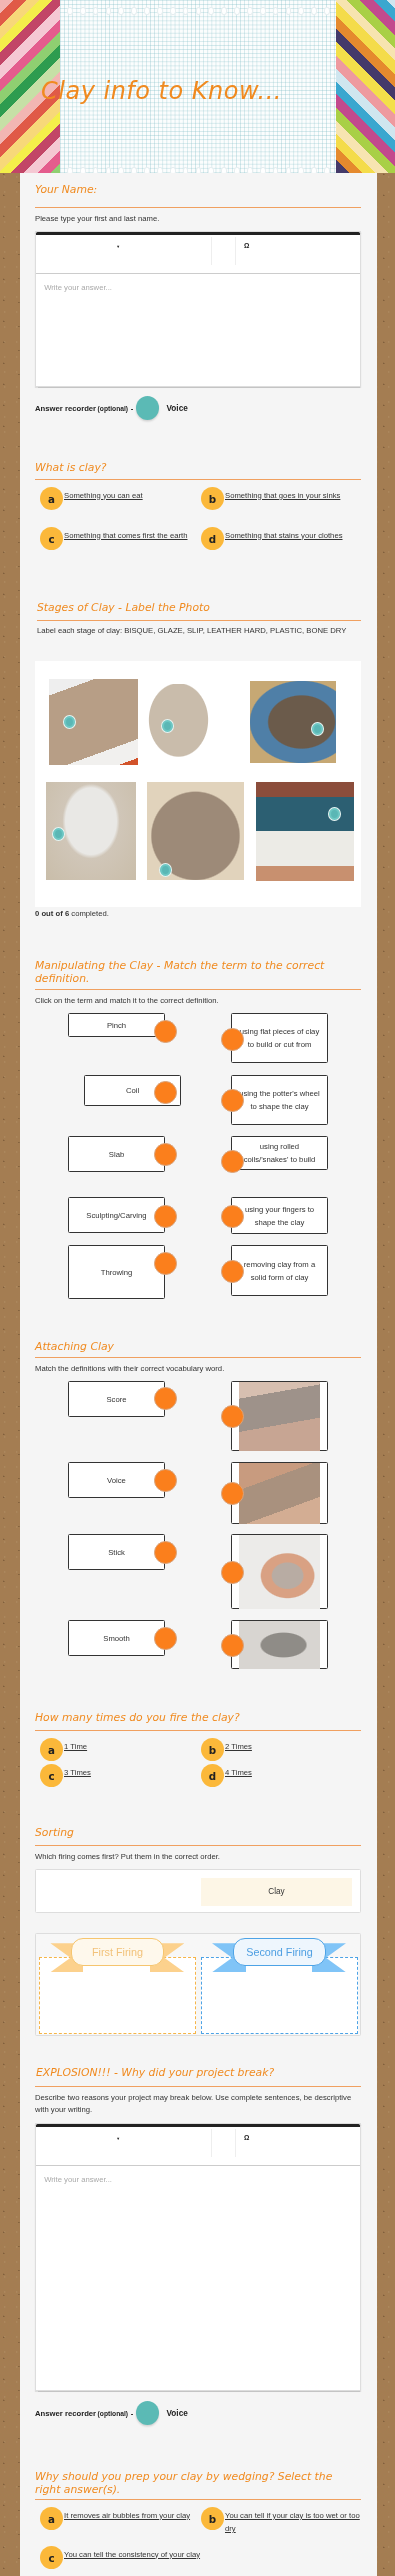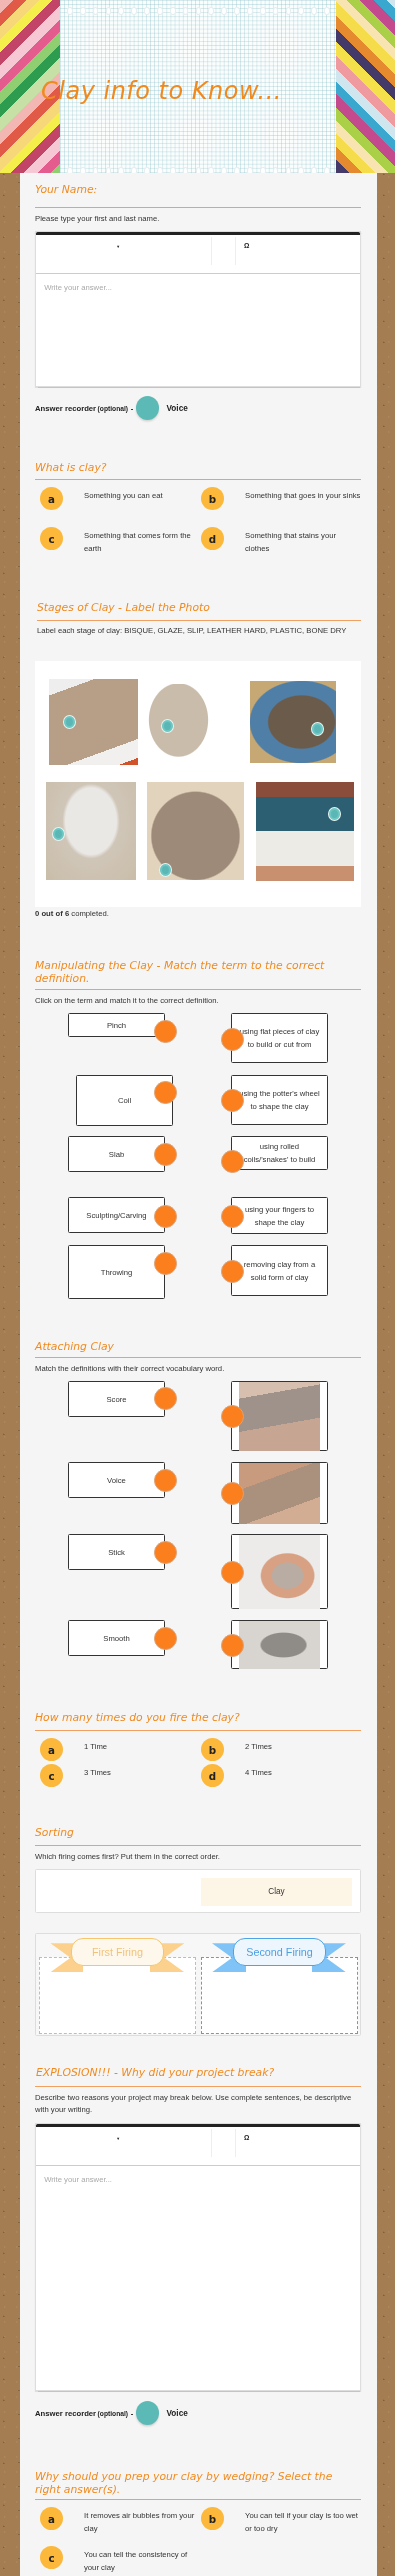--- a/index.html
+++ b/index.html
@@ -81,21 +81,21 @@
   .recorder .mic { width: 23px; height: 24px; border-radius: 50%; background: #5bbab5; box-shadow: 0 1.5px 2.1px rgba(0,0,0,0.15); }
   .recorder .voice { font-size: 8.2px; font-weight: bold; margin-left: 7.7px; color: #222; }
 
   
   .opt-item { position: absolute; width: 161px; display: flex; align-items: flex-start; }
   .opt-item .badge {
     width: 23px; height: 23px; border-radius: 50%; background: #fbb83a; flex: none;
     font-family: "DejaVu Sans", sans-serif; font-size: 10.3px; font-weight: bold; color: #222;
     display: flex; align-items: center; justify-content: center;
   }
-  .opt-item .otext { margin-left: 21px; font-size: 7.7px; line-height: 13.4px; color: #333; padding-top: 1.5px; }
+  .opt-item .otext { margin-left: 1px; font-size: 7.7px; line-height: 13.4px; color: #333; padding-top: 1.5px; text-decoration: underline; }
 
   
   .panel { position: absolute; left: 35px; width: 326px; height: 246px; background: #fff; }
   .photo { position: absolute; overflow: hidden; }
   .hotspot { position: absolute; width: 13.4px; height: 14.4px; border-radius: 50%; background: #5ab7b5; border: 1px solid #e8f4f2; box-shadow: inset 0 0 0 2.1px rgba(120,210,205,0.6); }
 
   
   .mbox { position: absolute; width: 97px; background: #fff; border: 0.5px solid #333; border-radius: 1.5px;
           display: flex; align-items: center; justify-content: center; text-align: center;
           font-size: 7.7px; line-height: 13px; color: #333; padding: 0 7.2px; }
@@ -195,21 +195,21 @@
 <div class="opt-item" style="left:40px;top:487px">
     <span class="badge">a</span>
     <span class="otext">Something you can eat</span>
   </div>
 <div class="opt-item" style="left:201px;top:487px">
     <span class="badge">b</span>
     <span class="otext">Something that goes in your sinks</span>
   </div>
 <div class="opt-item" style="left:40px;top:527px">
     <span class="badge">c</span>
-    <span class="otext">Something that comes form the earth</span>
+    <span class="otext">Something that comes first the earth</span>
   </div>
 <div class="opt-item" style="left:201px;top:527px">
     <span class="badge">d</span>
     <span class="otext">Something that stains your clothes</span>
   </div>
 
 <div class="qtitle abs" style="top:601px;left:37px">Stages of Clay - Label the Photo</div>
 <div class="uline" style="top:620px;left:37px;width:324px"></div>
 <div class="desc" style="top:625px;left:37px">Label each stage of clay: BISQUE, GLAZE, SLIP, LEATHER HARD, PLASTIC, BONE DRY</div>
 <div class="panel" style="top:661px">
@@ -226,21 +226,21 @@
   <div class="hotspot" style="left:124px;top:202px"></div>
   <div class="hotspot" style="left:293px;top:146px"></div>
 </div>
 <div class="desc" style="top:908px"><b>0 out of 6</b><span> completed.</span></div>
 
 <div class="qtitle abs" style="top:959px">Manipulating the Clay - Match the term to the correct definition.</div>
 <div class="uline" style="top:989px"></div>
 <div class="desc" style="top:995px">Click on the term and match it to the correct definition.</div>
 
 <div class="mbox" style="left:68px;top:1013px;height:24px">Pinch</div>
-<div class="mbox" style="left:76px;top:1075px;height:51px">Coil</div>
+<div class="mbox" style="left:84px;top:1075px;height:31px">Coil</div>
 <div class="mbox" style="left:68px;top:1136px;height:36px">Slab</div>
 <div class="mbox" style="left:68px;top:1197px;height:36px">Sculpting/Carving</div>
 <div class="mbox" style="left:68px;top:1245px;height:54px">Throwing</div>
 <div class="mdot" style="left:154px;top:1020px"></div>
 <div class="mdot" style="left:154px;top:1081px"></div>
 <div class="mdot" style="left:154px;top:1143px"></div>
 <div class="mdot" style="left:154px;top:1205px"></div>
 <div class="mdot" style="left:154px;top:1252px"></div>
 
 <div class="mbox" style="left:231px;top:1013px;height:50px">using flat pieces of clay to build or cut from</div>

